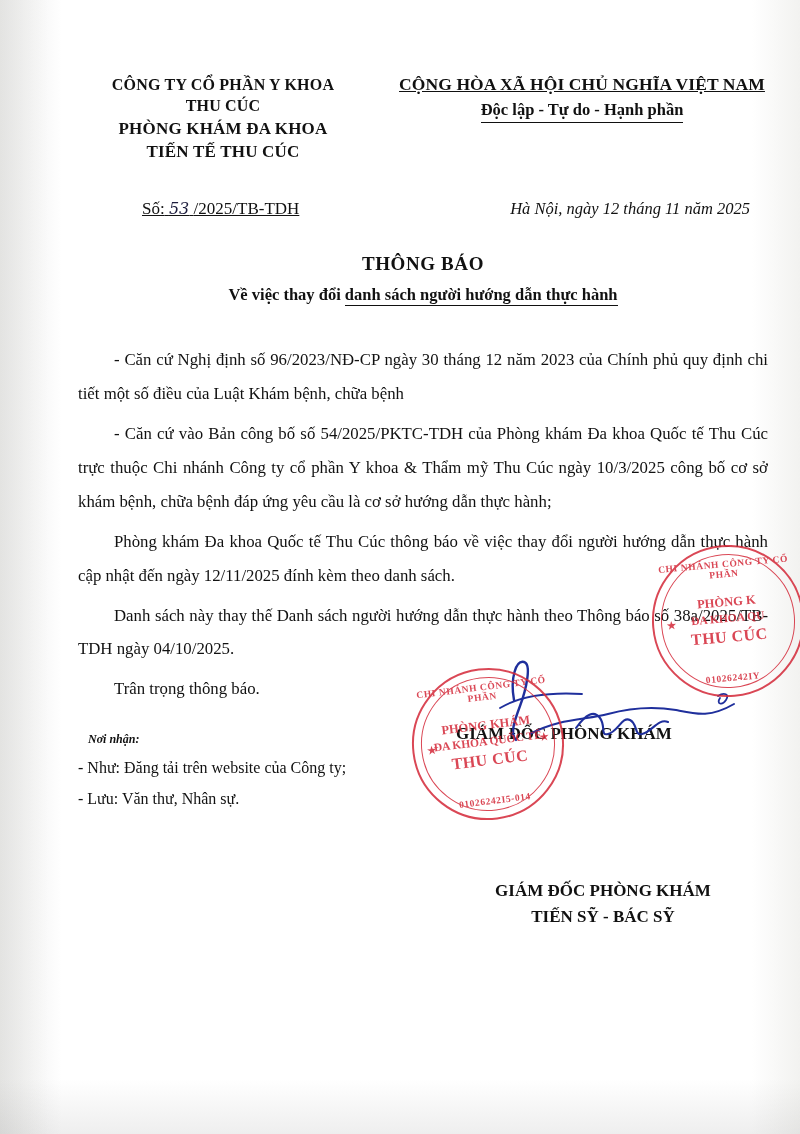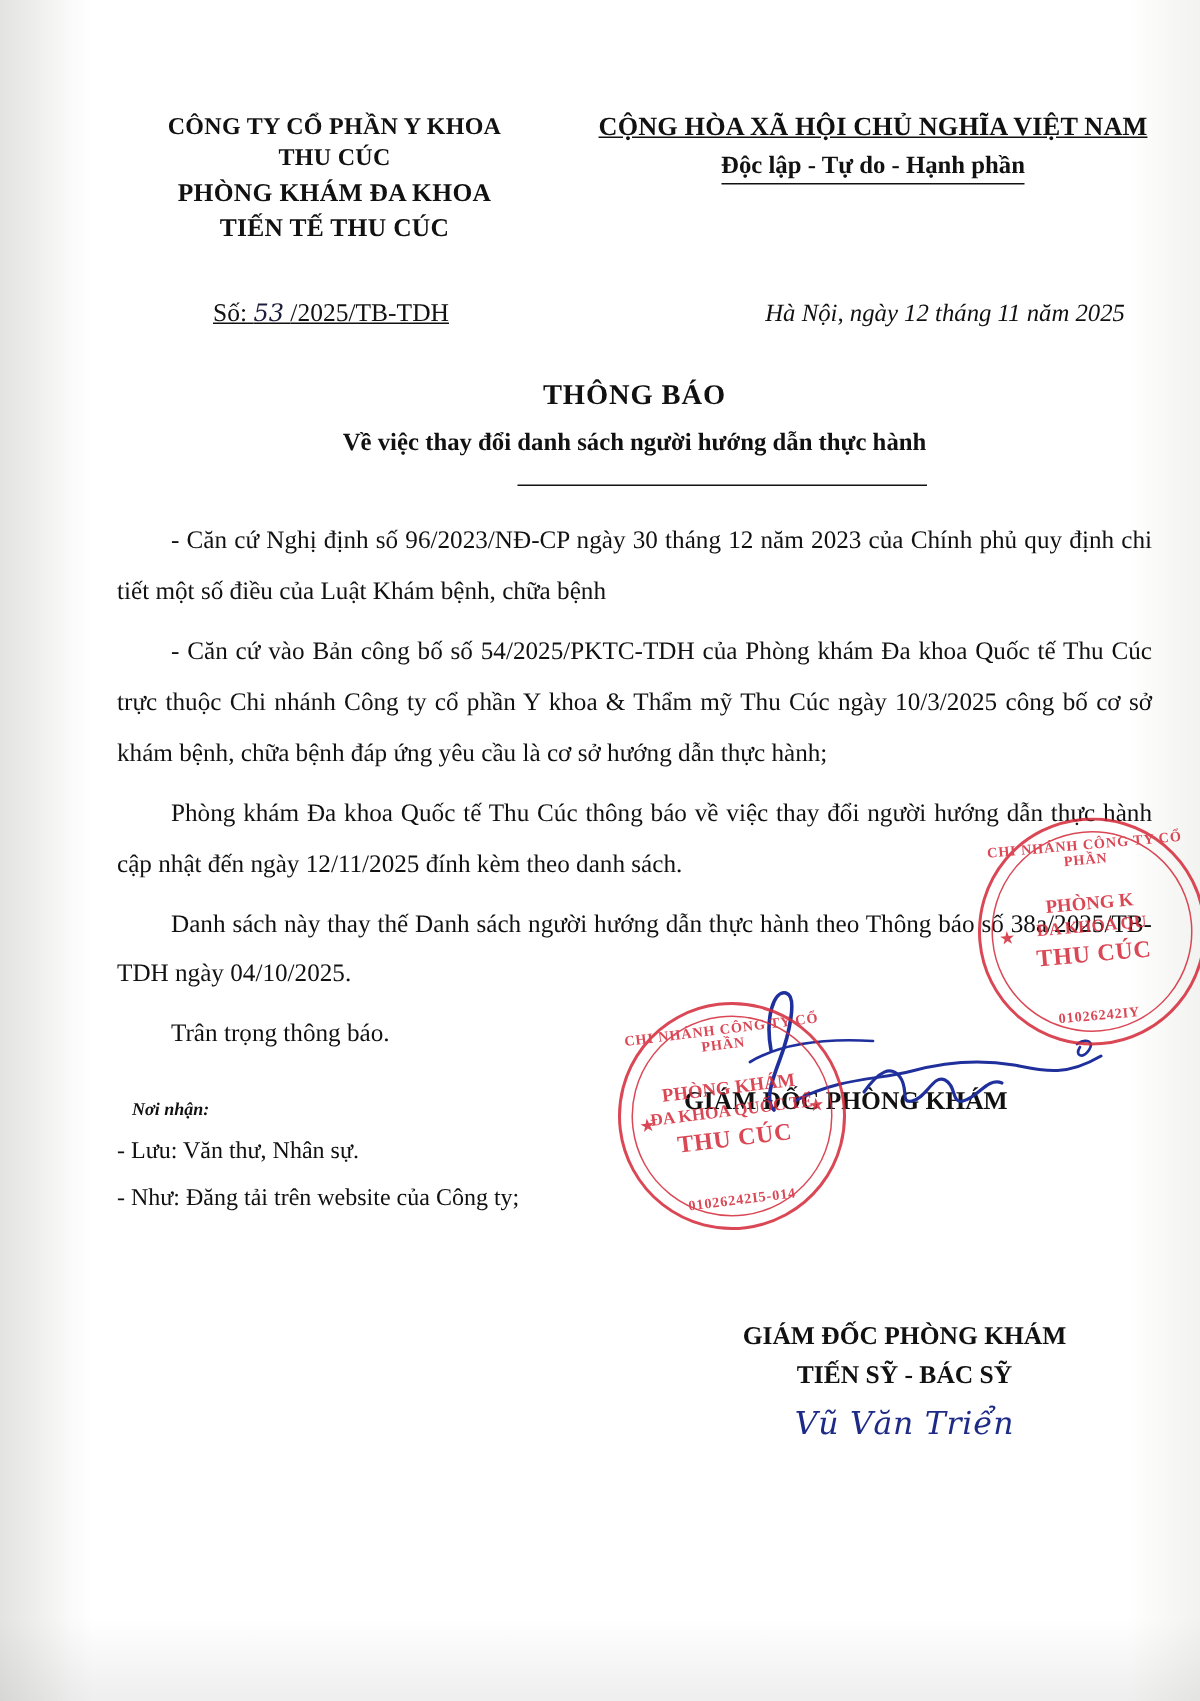--- a/index.html
+++ b/index.html
@@ -120,21 +120,21 @@
     font-size: 19px;
     letter-spacing: 0.6px;
   }
   .title-sub {
     font-weight: bold;
     font-size: 16.5px;
     margin-top: 10px;
   }
   .title-sub .u {
     border-bottom: 1.3px solid #111;
-    padding-bottom: 19px;
+    padding-bottom: 1px;
   }
 
   
   .body-text {
     margin-top: 38px;
     font-size: 16.8px;
     line-height: 2.02;
     text-align: justify;
   }
   .body-text p {
@@ -311,30 +311,29 @@
       <p>- Căn cứ Nghị định số 96/2023/NĐ-CP ngày 30 tháng 12 năm 2023 của Chính phủ quy định chi tiết một số điều của Luật Khám bệnh, chữa bệnh</p>
       <p>- Căn cứ vào Bản công bố số 54/2025/PKTC-TDH của Phòng khám Đa khoa Quốc tế Thu Cúc trực thuộc Chi nhánh Công ty cổ phần Y khoa &amp; Thẩm mỹ Thu Cúc ngày 10/3/2025 công bố cơ sở khám bệnh, chữa bệnh đáp ứng yêu cầu là cơ sở hướng dẫn thực hành;</p>
       <p>Phòng khám Đa khoa Quốc tế Thu Cúc thông báo về việc thay đổi người hướng dẫn thực hành cập nhật đến ngày 12/11/2025 đính kèm theo danh sách.</p>
       <p>Danh sách này thay thế Danh sách người hướng dẫn thực hành theo Thông báo số 38a/2025/TB-TDH ngày 04/10/2025.</p>
       <p>Trân trọng thông báo.</p>
     </div>
 
     <div class="sign-area">
       <div class="recipients">
         <div class="rec-title">Nơi nhận:</div>
+        <div class="rec-item">- Như: Đăng tải trên website của Công ty;</div>
         <div class="rec-item">- Lưu: Văn thư, Nhân sự.</div>
-        <div class="rec-item">- Như: Đăng tải trên website của Công ty;</div>
       </div>
       <div class="signer">
         <div class="director-inline">GIÁM ĐỐC PHÒNG KHÁM</div>
         <div class="sign-title">
           <div>GIÁM ĐỐC PHÒNG KHÁM</div>
           <div>TIẾN SỸ - BÁC SỸ</div>
         </div>
-        <div class="sign-name">Vũ Văn Triển</div>
       </div>
     </div>
 
   </div>
 
   <svg class="ink" style="left:490px; top:648px; width:260px; height:120px;" viewBox="0 0 260 120">
     <path d="M24,52 C20,30 26,12 34,14 C42,16 36,42 30,58 C24,74 20,86 26,92" stroke="#1f2f9c" stroke-width="2.4" fill="none" stroke-linecap="round"></path>
     <path d="M10,60 C30,48 58,44 92,46" stroke="#1f2f9c" stroke-width="1.8" fill="none" stroke-linecap="round"></path>
     <path d="M40,86 C70,70 96,72 118,66 C140,60 162,58 186,62 C206,66 220,70 244,56" stroke="#1f2f9c" stroke-width="2" fill="none" stroke-linecap="round"></path>
     <path d="M86,80 C96,66 104,62 110,70 C116,78 110,88 118,86 C128,84 132,68 140,72 C148,76 144,88 152,86 C162,84 168,70 178,74" stroke="#1f2f9c" stroke-width="2.1" fill="none" stroke-linecap="round"></path>

